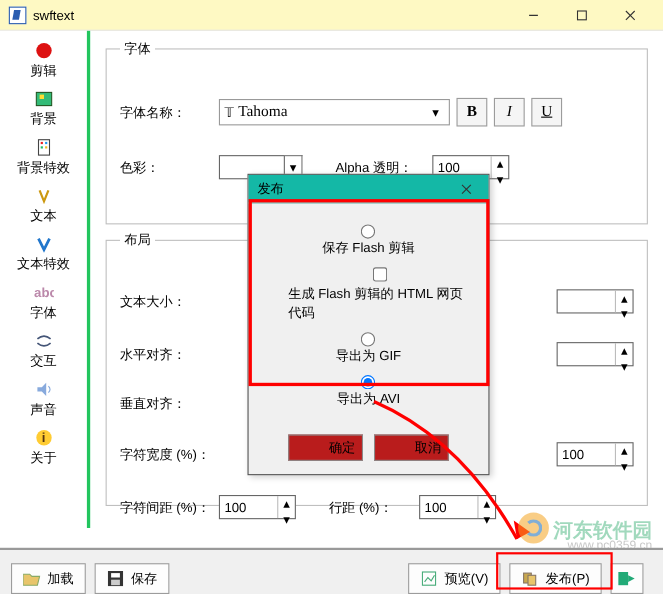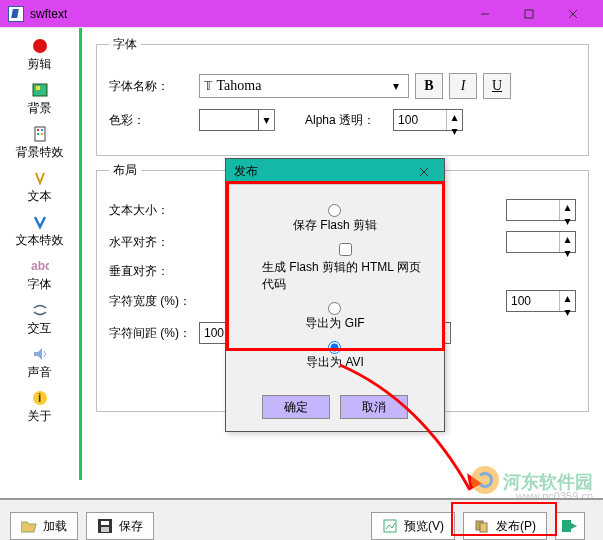--- a/index.html
+++ b/index.html
@@ -1,37 +1,37 @@
 <!DOCTYPE html>
 <html><head>
 <meta charset="utf-8">
 <style>
 * { box-sizing: border-box; font-family: "Microsoft YaHei", Tahoma, sans-serif; font-size: 12px; }
 body { margin: 0; padding: 0; background: #fff; width: 603px; height: 540px; position: relative; overflow: hidden; }
 
 
-.titlebar { height: 28px; border-bottom: 1px solid #e5e5e5; display: flex; align-items: center; padding: 0 8px; background: #d946ef; }
+.titlebar { height: 28px; border-bottom: 1px solid #e5e5e5; display: flex; align-items: center; padding: 0 8px; background: #fef9c3; }
 .app-icon { width: 16px; height: 16px; background: #fff; border: 1px solid #2a5db0; position: relative; margin-right: 6px; }
 .app-icon::after { content: ""; position: absolute; left: 3px; top: 2px; width: 6px; height: 9px; background: #2a5db0; transform: skewX(-10deg); }
 .titlebar-spacer { flex: 1; }
 .sys-btn { width: 44px; height: 28px; display: flex; align-items: center; justify-content: center; color: #555; }
 .sys-btn svg { width: 10px; height: 10px; stroke: #333; stroke-width: 1; fill: none; }
 
 
 .main { display: flex; height: 452px; }
 .sidebar { width: 82px; border-right: 3px solid #22c55e; background: #fff; padding-top: 6px; }
 .sb-item { text-align: center; padding: 3px 0 5px 0; cursor: pointer; }
 .sb-item .ic { width: 18px; height: 18px; margin: 0 auto 1px auto; display: flex; align-items: center; justify-content: center; }
 .sb-item .lbl { color: #000; font-size: 12px; }
 
 .content { flex: 1; padding: 8px 14px; position: relative; }
 
 fieldset { border: 1px solid #bfbfbf; margin: 0 0 6px 0; padding: 10px 12px 14px 12px; }
 legend { padding: 0 4px; }
-.row { display: flex; align-items: center; margin: 10px 0; }
+.row { display: flex; align-items: center; margin: 26px 0; }
 .row-label { width: 90px; }
 .row-label2 { width: 62px; text-align: left; }
 
 .font-select { flex: 1; max-width: 210px; height: 24px; border: 1px solid #999; display: flex; align-items: center; padding: 0 4px; background: #fff; }
 .font-select .tx { flex: 1; font-family: Tahoma; font-size: 14px; }
 .dd-arrow { width: 16px; text-align: center; }
 
 .btn-square { width: 28px; height: 26px; border: 1px solid #9c9c9c; background: #f5f5f5; margin-left: 6px; display: flex; align-items: center; justify-content: center; font-family: Georgia, serif; font-size: 14px; }
 .btn-square.bold { font-weight: bold; }
 .btn-square.italic { font-style: italic; }
@@ -53,21 +53,21 @@
 
 .dialog { position: absolute; left: 225px; top: 158px; width: 220px; background: #f0f0f0; border: 1px solid #555; box-shadow: 2px 2px 6px rgba(0,0,0,0.2); }
 .dlg-title { height: 26px; background: #14b8a6; border-bottom: 1px solid #d0d0d0; display: flex; align-items: center; padding: 0 8px; }
 .dlg-title .sp { flex: 1; }
 .dlg-close { width: 24px; height: 24px; display: flex; align-items: center; justify-content: center; }
 .dlg-body { padding: 10px 14px; }
 .radio-row { display: flex; align-items: center; margin: 6px 0; flex-direction: column; }
 .radio-row input[type=radio], .radio-row input[type=checkbox] { margin-right: 6px; }
 .dlg-sub { margin-left: 22px; }
 .dlg-buttons { display: flex; justify-content: center; gap: 10px; padding: 8px 0 12px 0; }
-.dlg-buttons button { width: 68px; height: 24px; border: 1px solid #8a8a8a; background: #c4b5fd; cursor: pointer; }
+.dlg-buttons button { width: 68px; height: 24px; border: 1px solid #8a8a8a; background: #b91c1c; cursor: pointer; text-align: right; }
 .dlg-redbox { position: absolute; left: 226px; top: 181px; width: 219px; height: 170px; border: 3px solid #f00; pointer-events: none; }
 
 
 .watermark { position: absolute; right: 10px; bottom: 46px; display: flex; align-items: flex-end; opacity: 0.55; }
 .watermark .logo { width: 28px; height: 28px; border-radius: 50%; background: #f5a623; position: relative; margin-right: 4px; }
 .watermark .logo::before { content: ""; position: absolute; left: 6px; top: 6px; width: 10px; height: 10px; border: 3px solid #1b6db5; border-radius: 50%; border-left-color: transparent; }
 .watermark .txt { font-size: 18px; color: #5b8; font-weight: bold; }
 .watermark .url { position: absolute; right: 0; top: 24px; font-size: 11px; color: #999; }
 
 

